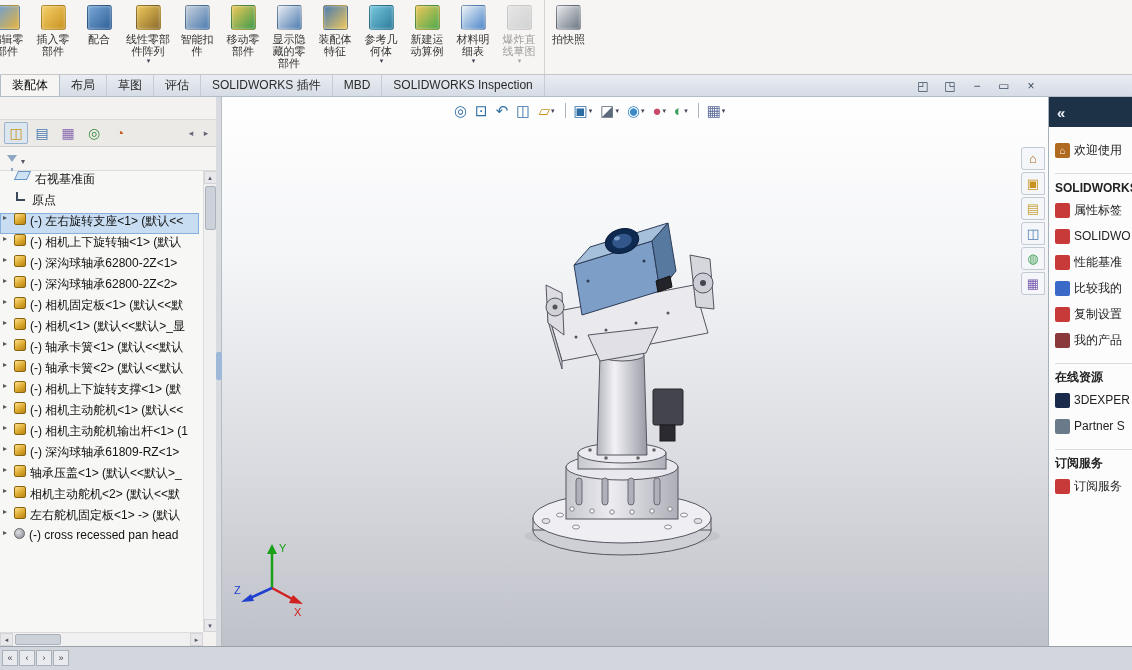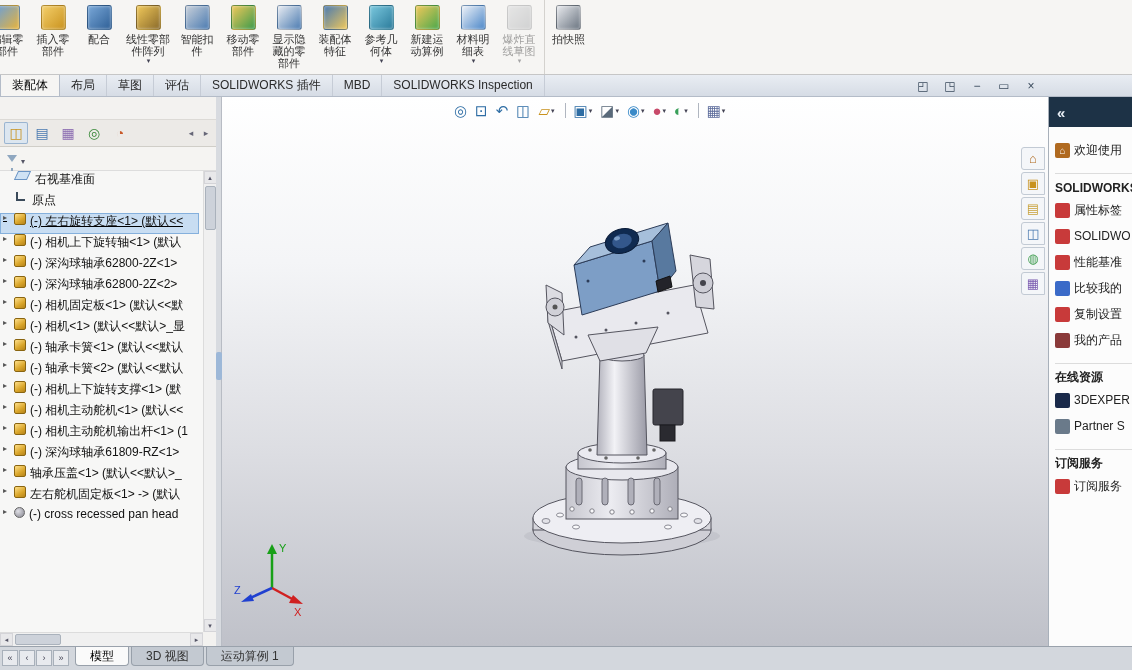--- a/index.html
+++ b/index.html
@@ -46,21 +46,21 @@
   .fma { width:12px; height:16px; font-size:9px; color:#667; display:flex; align-items:center; justify-content:center; }
   .fm-filter { height:24px; display:flex; align-items:center; gap:4px; padding:0 7px;
                background:#f5f4f2; border-bottom:1px solid #ddd; }
   .funnel { width:0; height:0; border-left:5px solid transparent; border-right:5px solid transparent;
             border-top:7px solid #8fa7c0; position:relative; display:inline-block; }
   .funnel::after { content:""; position:absolute; left:-1px; top:6px; width:2px; height:4px; background:#8fa7c0; }
   .funnel-arr::before { content:"▾"; font-size:8px; color:#556; }
 
   .fm-tree { position:absolute; top:74px; left:0; right:13px; bottom:14px; overflow:hidden; background:#f7f7f6; }
   .trow { height:21px; display:flex; align-items:flex-start; padding-left:3px; margin-right:4px; }
-  .trow.selected { background:#c8ddf2; box-shadow:inset 0 0 0 1px #85b0dc;text-decoration:underline; }
+  .trow.selected { background:#c8ddf2; box-shadow:inset 0 0 0 1px #85b0dc; }
   .expander { width:11px; flex:0 0 11px; font-size:8px; color:#555; visibility:hidden; }
   .expander.show { visibility:visible; }
   .expander::before { content:"▸"; }
   .ticon { flex:0 0 auto; margin-right:4px; display:inline-block; }
   .ticon.part { width:12px; height:12px; border-radius:2px; border:1px solid #8a6510;
                 background:linear-gradient(145deg,#ffe08a,#d9a52a 60%,#b5831a); }
   .ticon.plane { width:13px; height:9px; background:#cfe2f4; border:1px solid #6a94c4;
                  transform:skewX(-25deg); margin:0 6px 0 2px; }
   .ticon.origin { width:9px; height:9px; border-left:2px solid #3a4a5a; border-bottom:2px solid #3a4a5a;
                   margin:0 7px 2px 2px; }
@@ -380,20 +380,25 @@
           </div>
 
 
 
           <div class="trow">
             <span class="expander show"></span>
             <span class="ticon part"></span>
             <span class="tlabel">轴承压盖&lt;1&gt; (默认&lt;&lt;默认&gt;_</span>
           </div>
 
+          <div class="trow">
+            <span class="expander show"></span>
+            <span class="ticon part"></span>
+            <span class="tlabel">相机主动舵机&lt;2&gt; (默认&lt;&lt;默</span>
+          </div>
 
           <div class="trow">
             <span class="expander show"></span>
             <span class="ticon part"></span>
             <span class="tlabel">左右舵机固定板&lt;1&gt; -&gt; (默认</span>
           </div>
 
 
           <div class="trow">
             <span class="expander show"></span>
@@ -677,23 +682,15 @@
     <div class="bnav">
 
         <div class="bnb">«</div>
 
         <div class="bnb">‹</div>
 
         <div class="bnb">›</div>
 
         <div class="bnb">»</div>
       </div>
-    <div class="btabs">
-
-        <div class="btab active">模型</div>
-
-        <div class="btab">3D 视图</div>
-
-        <div class="btab">运动算例 1</div>
-      </div>
   </div>
 
 </div>
 
 </body></html>

